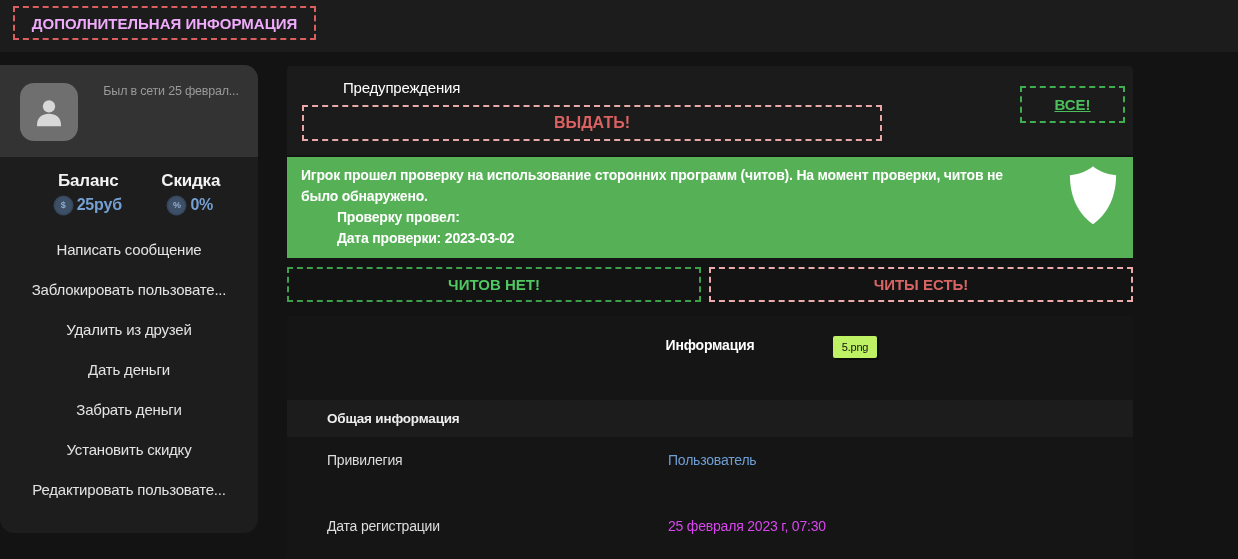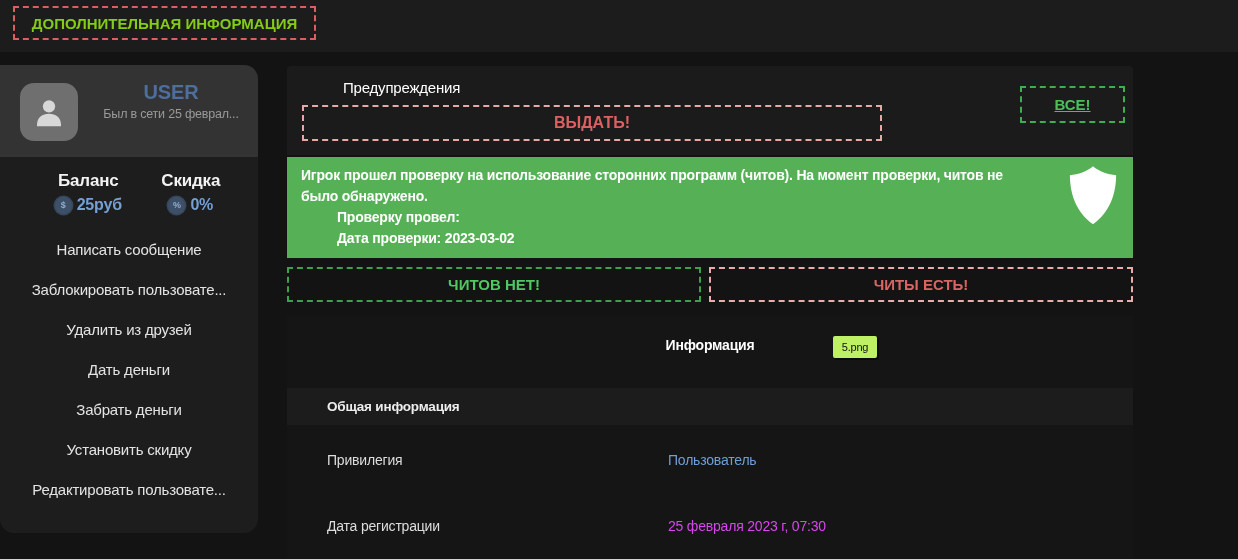--- a/index.html
+++ b/index.html
@@ -11,21 +11,21 @@
     overflow:hidden;
     letter-spacing:-0.2px;
   }
   
   .topbar {
     position:absolute; left:0; top:0; width:1238px; height:52px;
     background:#1c1c1c;
   }
   .extra-info-btn {
     position:absolute; left:13px; top:6px; width:303px; height:34px;
-    border:2px dashed #dc5f5f; color:#84cc16; background:transparent;
+    border:2px dashed #dc5f5f; color:#f0abfc; background:transparent;
     font:bold 15px "Liberation Sans", sans-serif;
     display:flex; align-items:center; justify-content:center; cursor:pointer;
   }
   
   .sidebar {
     position:absolute; left:0; top:65px; width:258px; height:468px;
     background:#1d1d1d; border-radius:0 14px 14px 14px; overflow:hidden;
   }
   .sb-header {
     position:relative; width:100%; height:92px; background:#333333;
@@ -107,21 +107,21 @@
     position:absolute; left:0; top:21px; width:100%; text-align:center;
     font-size:14px; font-weight:bold; color:#ffffff;
   }
   .png-chip {
     position:absolute; left:546px; top:20px; width:44px; height:22px;
     background:#bef264; color:#111111; font-size:11px;
     display:flex; align-items:center; justify-content:center;
     border-radius:2px; box-shadow:2px 2px 0 rgba(0,0,0,0.45); cursor:pointer;
   }
   .info-strip {
-    position:absolute; left:0; top:72px; width:100%; height:37px;
+    position:absolute; left:0; top:84px; width:100%; height:37px;
     background:#1c1c1c;
   }
   .info-strip span {
     position:absolute; left:40px; top:0; line-height:37px;
     font-size:13.5px; font-weight:600; color:#eeeeee;
   }
   .info-row { position:absolute; left:0; width:100%; }
   .info-row.r0 { top:111px; height:65px; }
   .info-row.r1 { top:176px; height:67px; }
   .row-label {
@@ -143,21 +143,20 @@
 
 <div class="sidebar">
   <div class="sb-header">
     <div class="avatar">
       <svg width="36" height="36" viewBox="0 0 24 24">
         <circle cx="12" cy="8.2" r="4.1" fill="#d8d8d8"></circle>
         <path d="M4 20.5 C4 15.6 7.6 13.1 12 13.1 C16.4 13.1 20 15.6 20 20.5 L20 21.5 L4 21.5 Z" fill="#d8d8d8"></path>
       </svg>
     </div>
     <div class="sb-user-block">
-      <div class="sb-username">USER</div>
       <div class="sb-lastseen">Был в сети 25 феврал...</div>
     </div>
   </div>
 
   <div class="sb-balances">
     <div class="sb-bal-col">
       <div class="sb-bal-label">Баланс</div>
       <div class="sb-bal-value">
         <span class="badge">$</span>
         <span>25руб</span>

